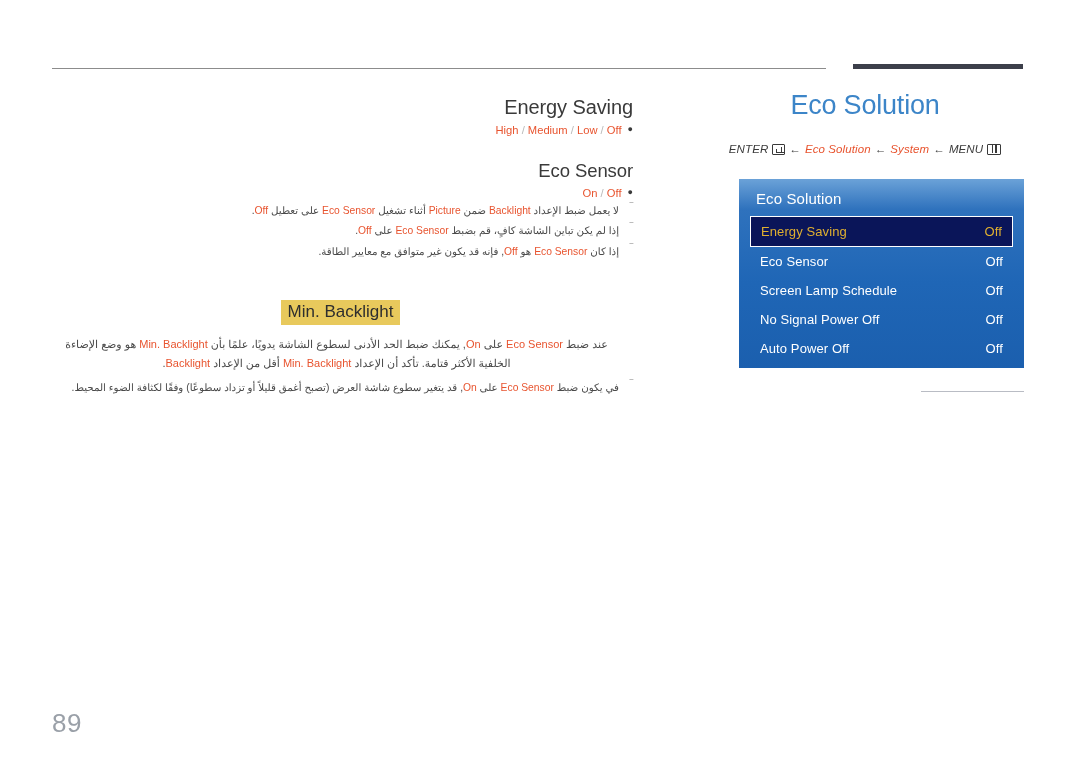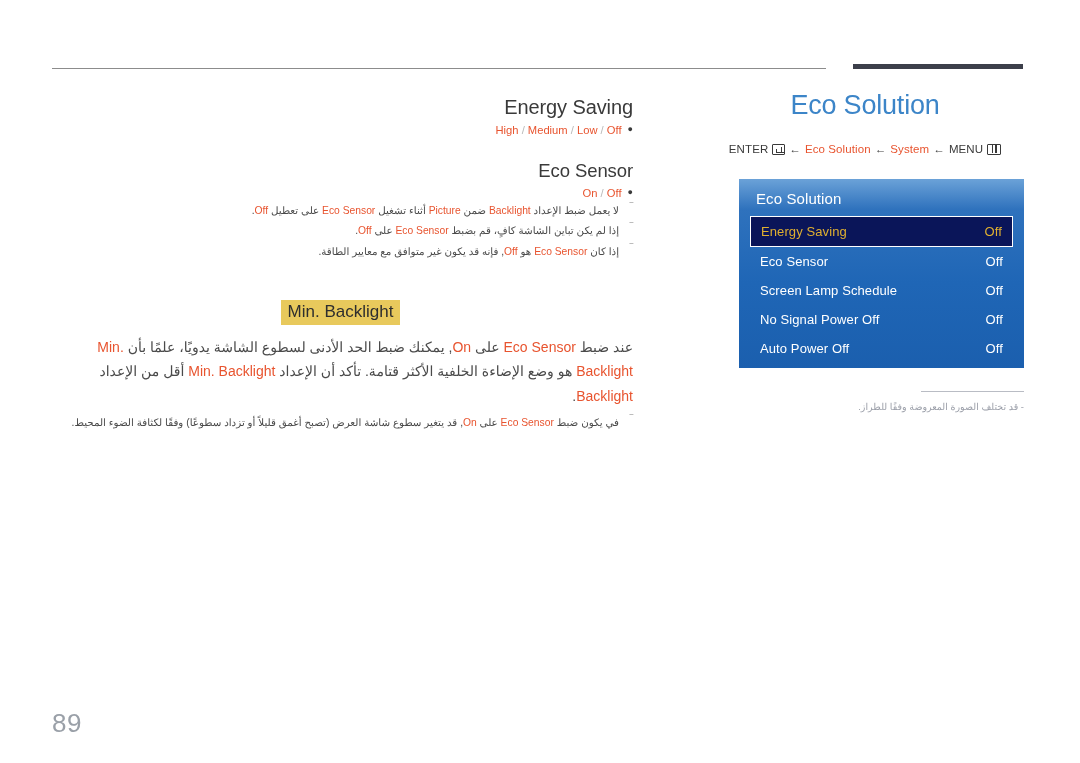--- a/index.html
+++ b/index.html
@@ -48,20 +48,21 @@
   .breadcrumb {
     direction: ltr;
     font-size: 11.5px;
     color: #3a3a3a;
     letter-spacing: 0.1px;
     white-space: nowrap;
     display: flex;
     justify-content: center;
     align-items: center;
     gap: 4px;
+    font-style: italic;
   }
   .bc-accent { color: #e8542f; }
   .bc-arrow { color: #3a3a3a; font-size: 11.5px; }
   .icon-enter {
     display: inline-block;
     width: 13px; height: 11px;
     border: 1.3px solid #3a3a3a;
     border-radius: 1px;
     position: relative;
     vertical-align: -1px;
@@ -224,25 +225,24 @@
     display: inline-block;
     background: #e8c95c;
     color: #2e2e2e;
     font-size: 17px;
     padding: 2px 7px 3px 7px;
     direction: ltr;
     margin-top: 22px;
   }
 
   .body-para {
-    font-size: 14px;
+    font-size: 11px;
     color: #4a4a4a;
     line-height: 1.72;
-    margin: 10px 0 0 0;
-    text-align: right;
+    margin: 10px 8px 0 0;
   }
 
   .blk { margin-top: 24px; }
   .blk-tight { margin-top: 18px; }
 
   
   .pageno {
     position: absolute;
     left: 52px; bottom: 24px;
     font-size: 26px;
@@ -293,21 +293,20 @@
           <span>No Signal Power Off</span>
           <span class="osd-value">Off</span>
         </div>
         <div class="osd-row">
           <span>Auto Power Off</span>
           <span class="osd-value">Off</span>
         </div>
       </div>
   </div>
   <div class="osd-note-rule"></div>
-  <div class="osd-note">-  قد تختلف الصورة المعروضة وفقًا للطراز.</div>
 
   <div class="main-col">
 
     <div>
       <h2 class="sec-head">Energy Saving</h2>
       <p class="opt-line">
         <span class="bullet">●</span><span class="opts" id="opts-energy"><span>High</span><span class="sep"> / </span><span>Medium</span><span class="sep"> / </span><span>Low</span><span class="sep"> / </span><span>Off</span></span>
       </p>
     </div>
 

